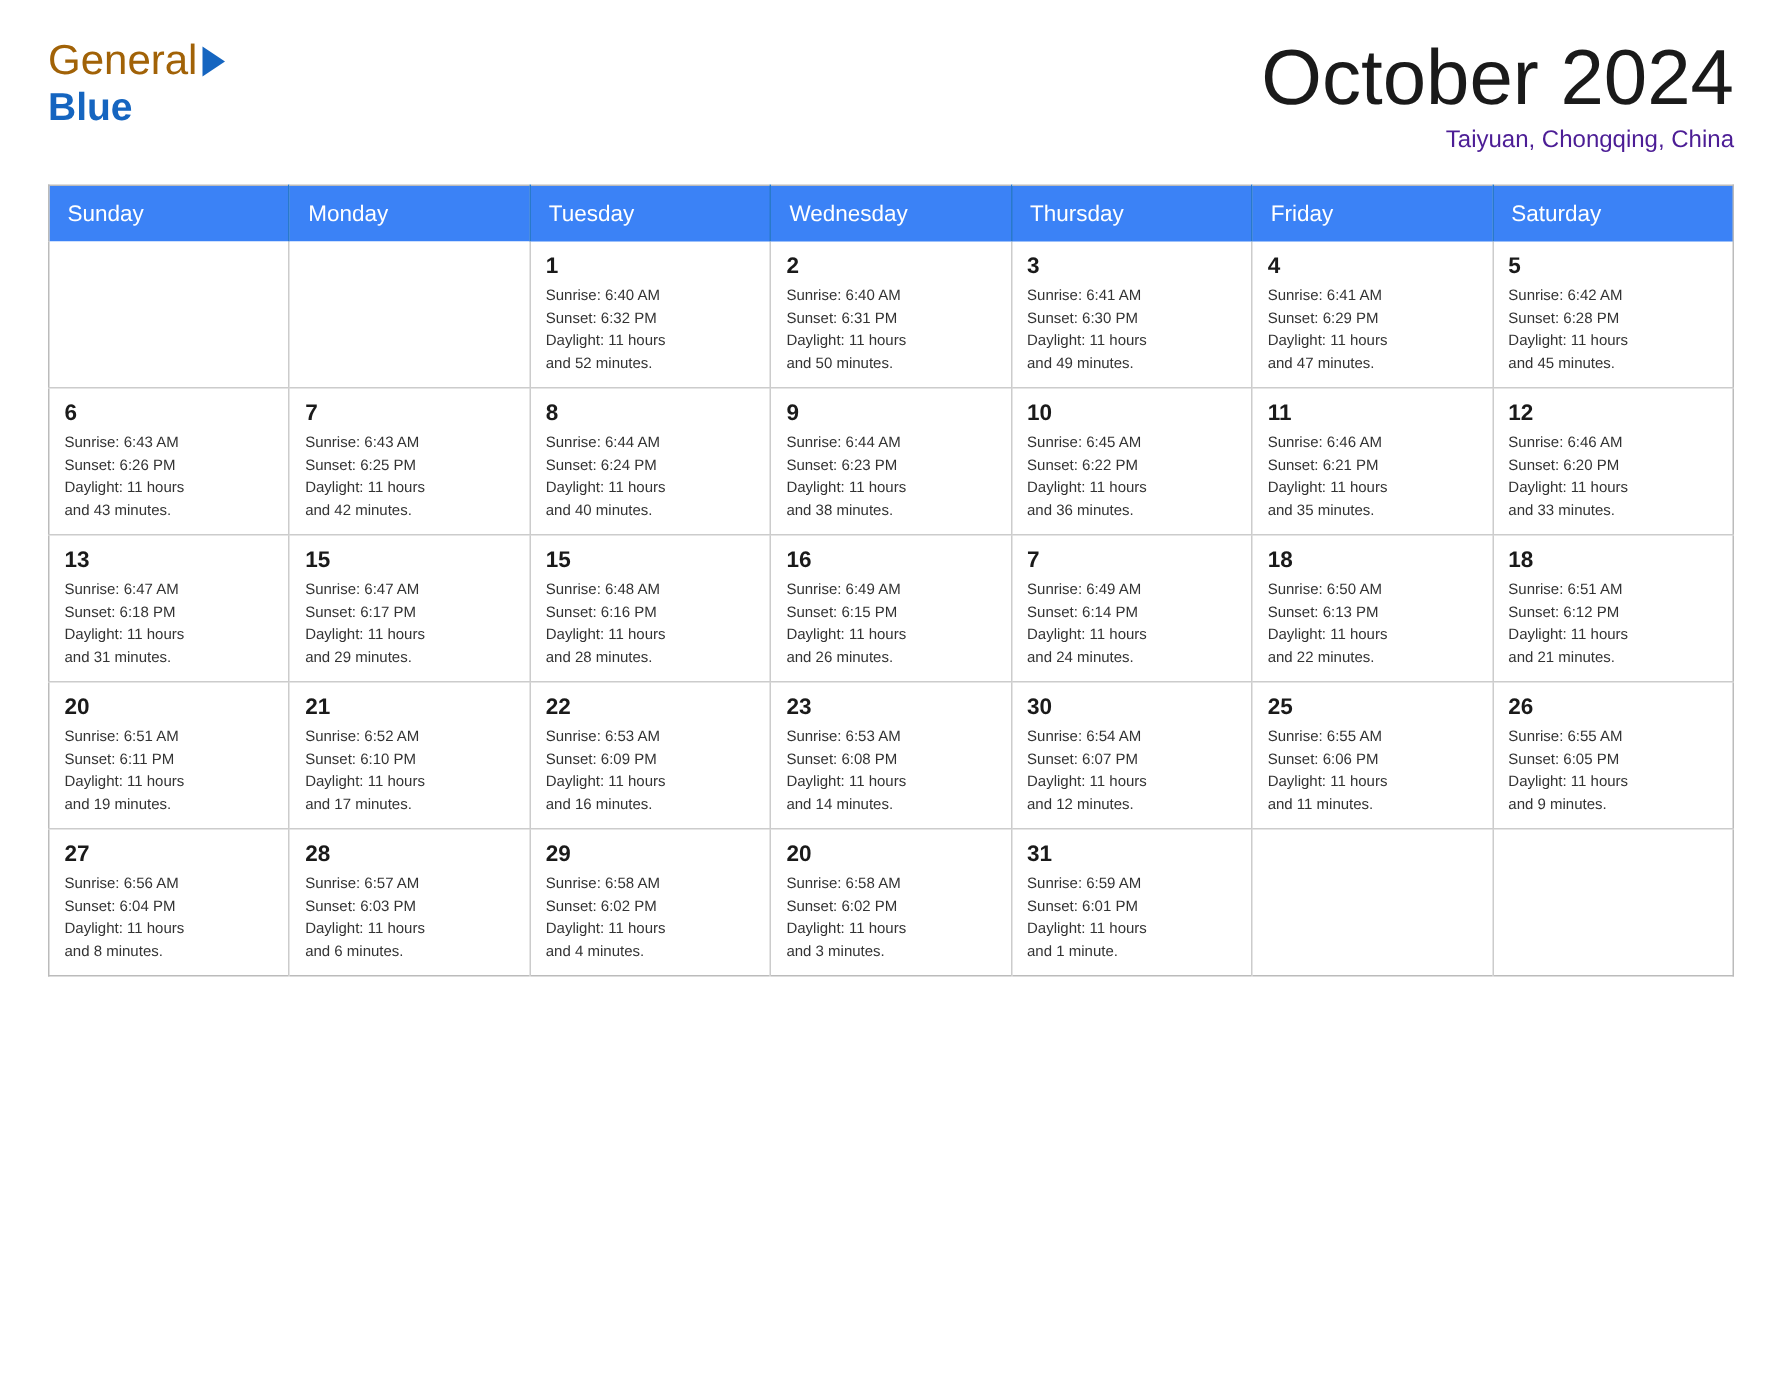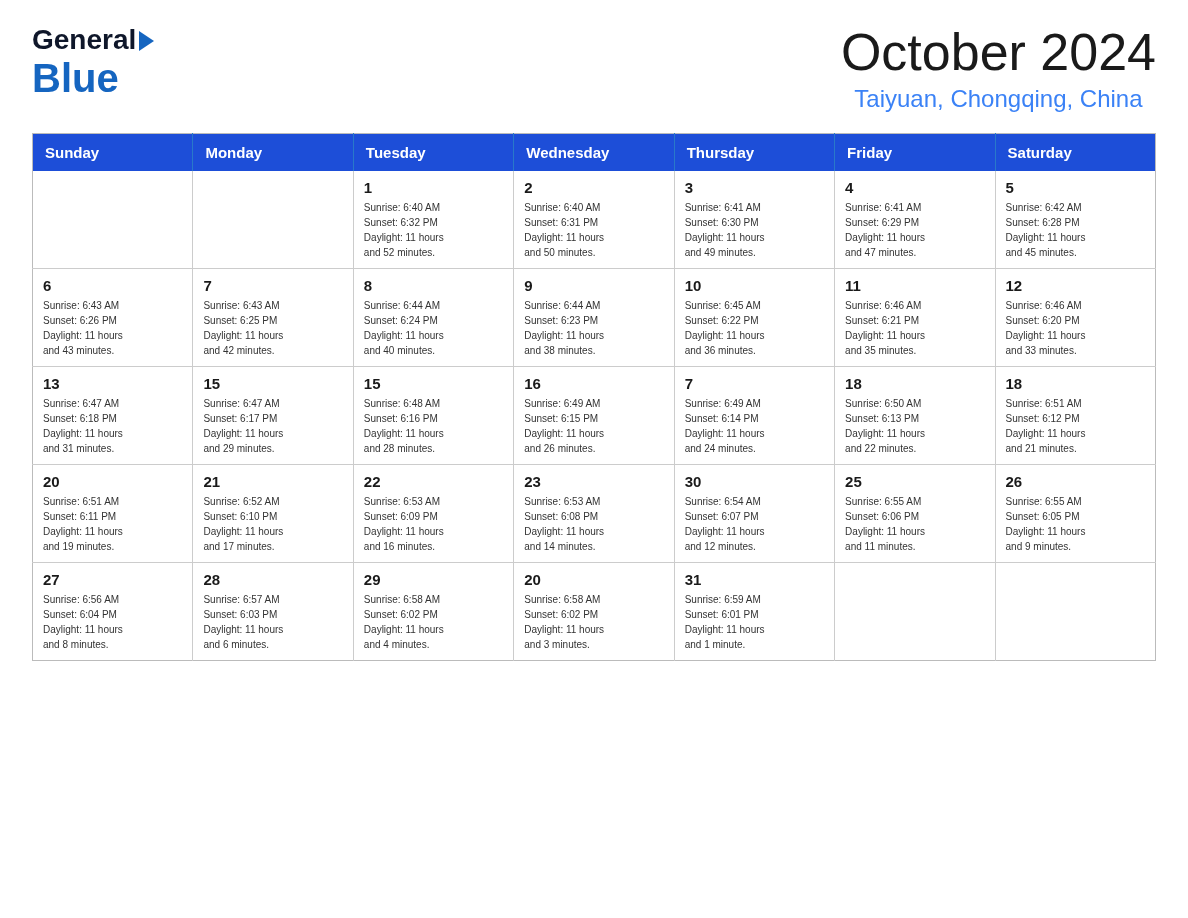--- a/index.html
+++ b/index.html
@@ -15,44 +15,44 @@
       justify-content: space-between;
       align-items: flex-start;
       margin-bottom: 20px;
     }
     .logo {
       display: flex;
       flex-direction: column;
       align-items: flex-start;
     }
     .title-section {
-      text-align: center;
+      text-align: right;
       margin-left: 40px;
     }
     .main-title {
       font-size: 52px;
       font-weight: 300;
       color: #1a1a1a;
       line-height: 1.1;
     }
     .subtitle {
-      font-size: 24px;
-      color: #3b82f6;
+      font-size: 16px;
+      color: #4c1d95;
       margin-top: 4px;
     }
     .calendar {
       width: 100%;
       border-collapse: collapse;
       border: 1px solid #bbb;
     }
     .calendar thead tr th {
-      background-color: #1d4ed8;
+      background-color: #3b82f6;
       color: #ffffff;
       font-size: 15px;
-      font-weight: 700;
+      font-weight: 400;
       padding: 10px 12px;
       text-align: left;
       border-right: 1px solid #2979c9;
     }
     .calendar thead tr th:last-child {
       border-right: none;
     }
     .calendar tbody tr td {
       vertical-align: top;
       padding: 8px 10px;
@@ -80,35 +80,35 @@
     }
     .empty-cell {
       background: #fff;
     }
     .logo-row {
       display: flex;
       align-items: center;
     }
     .logo-text-general {
       font-size: 28px;
-      font-weight: bold;
-      color: #0f172a;
+      font-weight: normal;
+      color: #a16207;
     }
     .logo-arrow {
       display: inline-block;
       width: 0;
       height: 0;
       border-top: 10px solid transparent;
       border-bottom: 10px solid transparent;
       border-left: 15px solid #1565c0;
       margin-left: 3px;
       margin-top: 2px;
     }
     .logo-text-blue {
-      font-size: 40px;
+      font-size: 26px;
       font-weight: bold;
       color: #1565c0;
     }
   </style>
 </head>
 <body>
 
 <div class="header">
   <div class="logo">
     <div class="logo-row">

